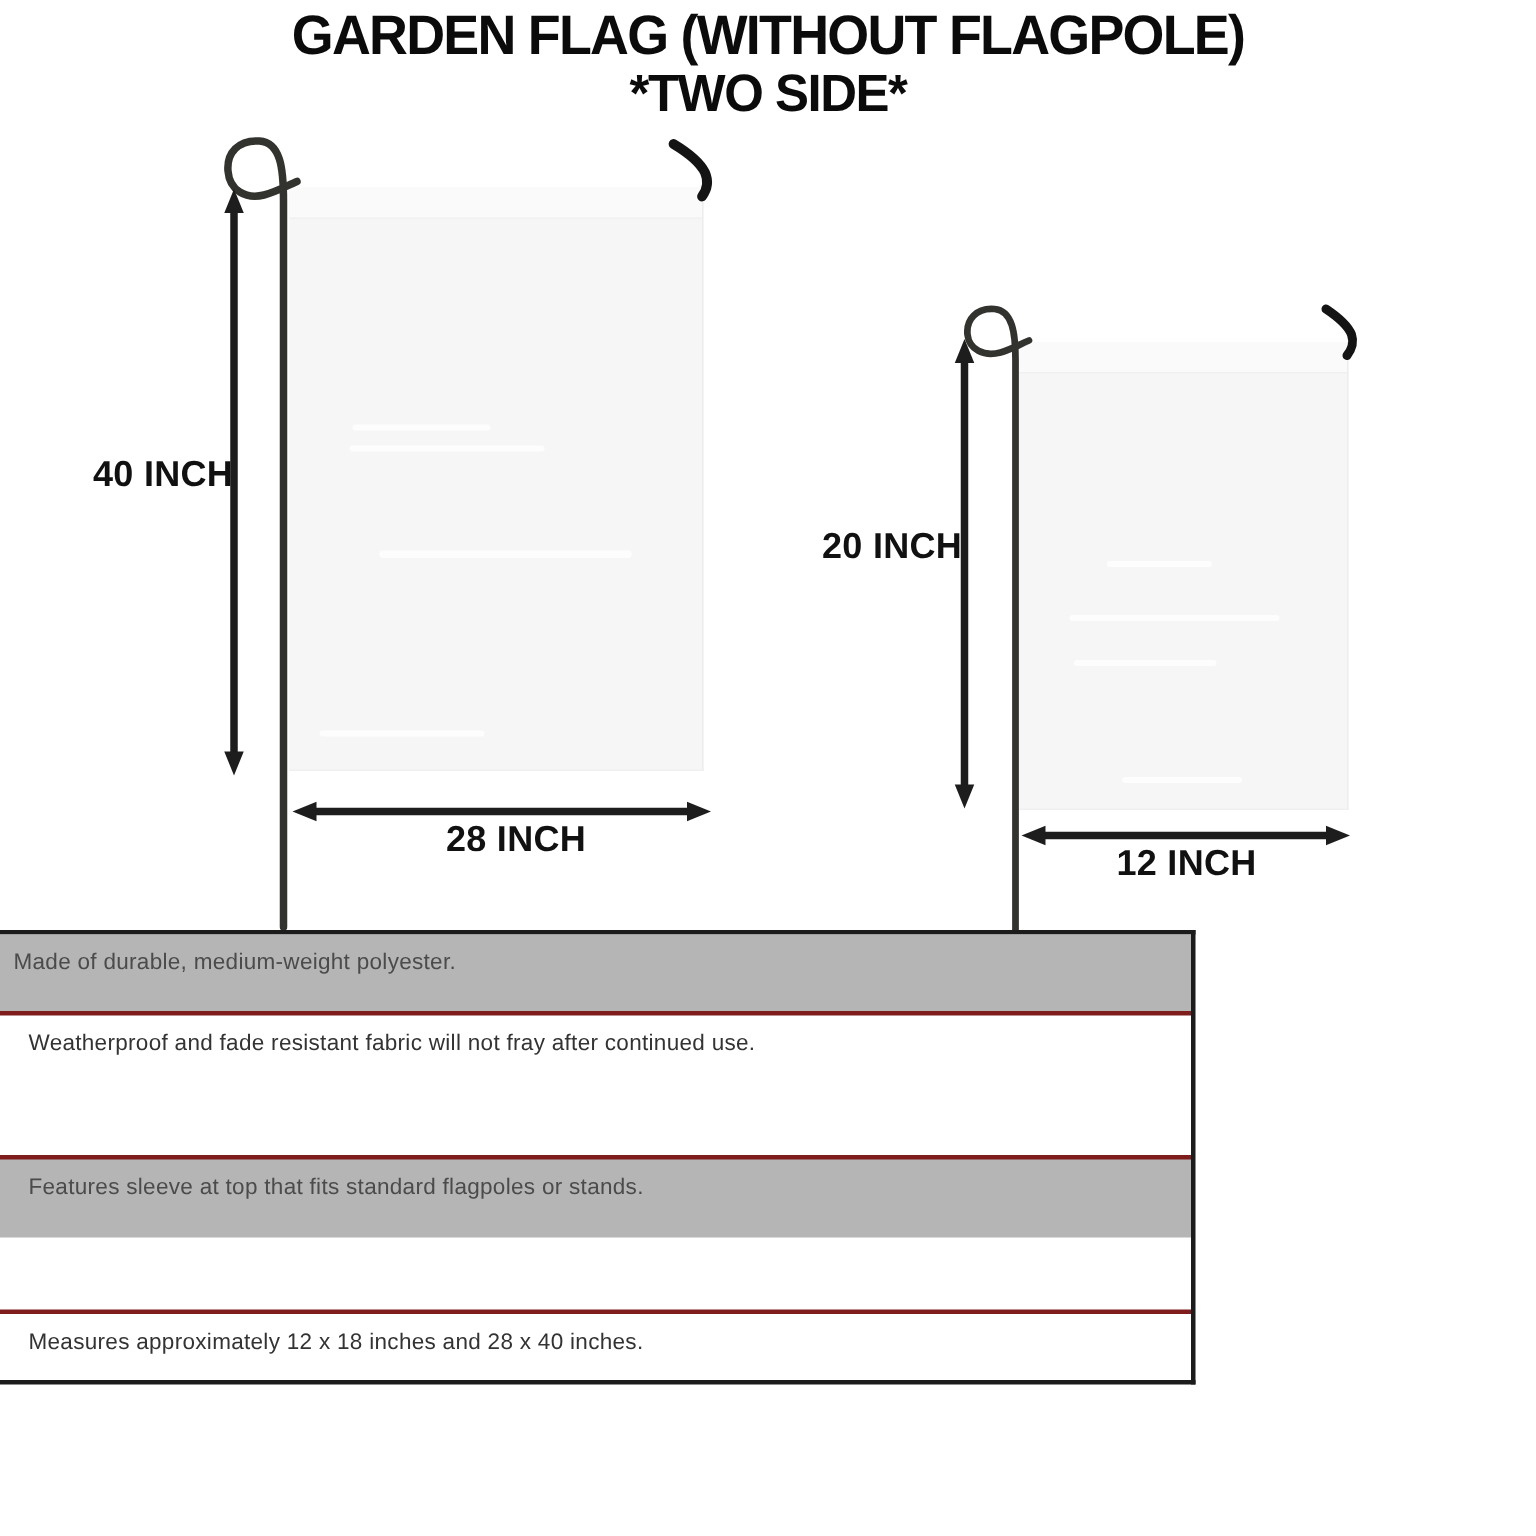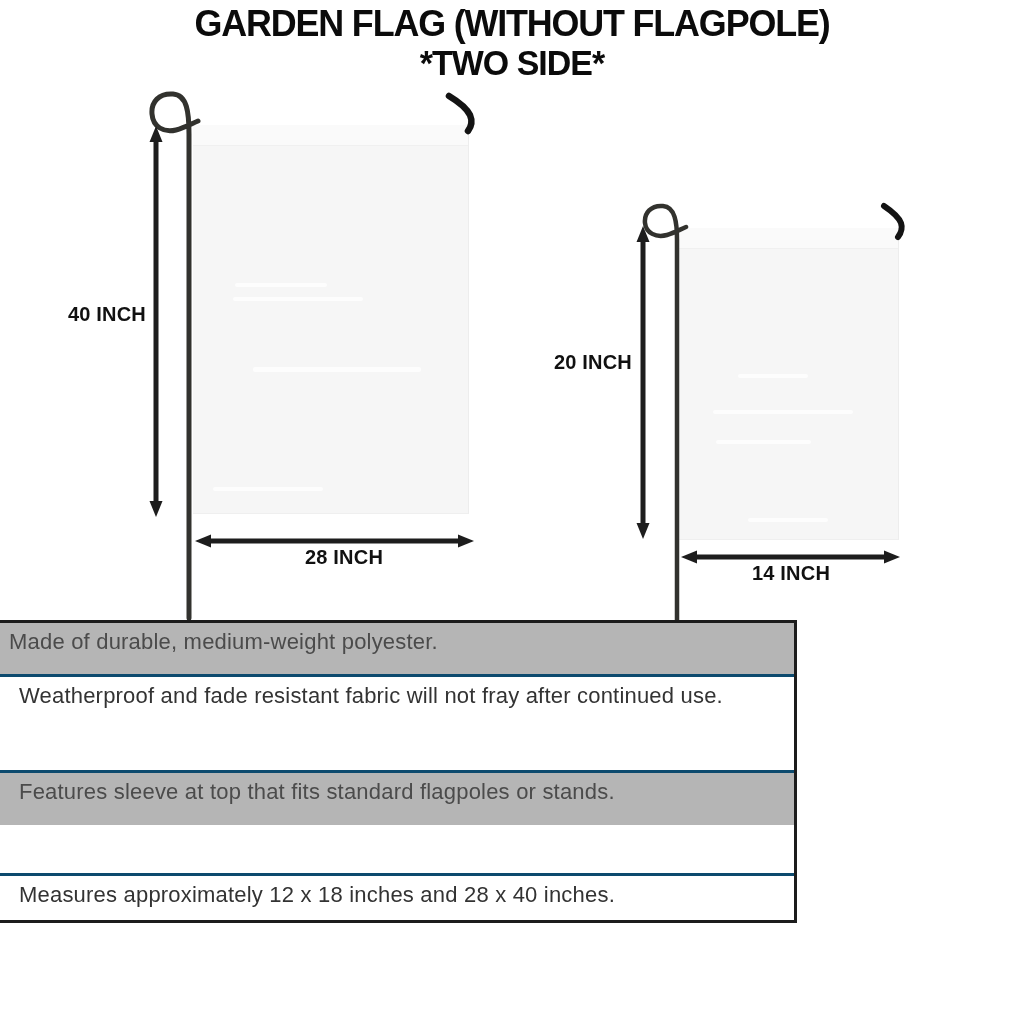--- a/index.html
+++ b/index.html
@@ -13,29 +13,29 @@
              transform:scaleX(0.97);transform-origin:center;}
   
   .flag{position:absolute;background:#f6f6f6;border-right:1px solid #ededed;border-bottom:1px solid #efefef;}
   .flag-large{left:193px;top:125px;width:275px;height:388px;}
   .flag-small{left:678px;top:228px;width:220px;height:311px;}
   .sleeve{position:absolute;left:0;top:0;width:100%;height:20px;background:#fafafa;border-bottom:1px solid #f0f0f0;}
   .ghost{position:absolute;background:#fdfdfd;border-radius:2px;}
   
   svg.overlay{position:absolute;left:0;top:0;}
   
-  .dim{position:absolute;font-size:20px;font-weight:700;color:#111111;letter-spacing:0.2px;white-space:nowrap;}
+  .dim{position:absolute;font-size:24px;font-weight:700;color:#111111;letter-spacing:0.2px;white-space:nowrap;}
   .dim.center{text-align:center;}
   
   .features{position:absolute;left:0;top:620px;width:794px;
             border-top:3px solid #1c1c1c;border-right:3px solid #1c1c1c;border-bottom:3px solid #1c1c1c;}
-  .frow{box-sizing:border-box;padding:6px 10px 0 9px;font-size:22px;letter-spacing:0.2px;line-height:26px;}
+  .frow{box-sizing:border-box;padding:6px 10px 0 9px;font-size:15px;letter-spacing:0.2px;line-height:26px;}
   .frow.gray{background:#b5b5b5;color:#4b4b4b;}
   .frow.white{background:#ffffff;color:#333333;}
-  .frow + .frow{border-top:3px solid #0c4a6e;padding-left:19px;}
+  .frow + .frow{border-top:3px solid #7f1d1d;padding-left:19px;}
   .r0{height:51px;} .r1{height:53px;} .r2{height:55px;margin-top:43px;} .r3{height:47px;margin-top:48px;} .r4{height:60px;}
 </style>
 </head>
 <body>
 
 <div class="page">
 
   <div class="title">
     <div class="l1">GARDEN FLAG (WITHOUT FLAGPOLE)</div>
     <div class="l2">*TWO SIDE*</div>
@@ -87,21 +87,21 @@
     <g>
       <line x1="694" y1="557" x2="887" y2="557" stroke="#1d1d1d" stroke-width="5"></line>
       <polygon points="681,557 697,550.5 697,563.5" fill="#1d1d1d"></polygon>
       <polygon points="900,557 884,550.5 884,563.5" fill="#1d1d1d"></polygon>
     </g>
   </svg>
 
   <div class="dim" style="left:62px;top:303px;width:84px;text-align:right;">40 INCH</div>
   <div class="dim center" style="left:284px;top:546px;width:120px;">28 INCH</div>
   <div class="dim" style="left:548px;top:351px;width:84px;text-align:right;">20 INCH</div>
-  <div class="dim center" style="left:731px;top:562px;width:120px;">14 INCH</div>
+  <div class="dim center" style="left:731px;top:562px;width:120px;">12 INCH</div>
 
   <div class="features">
     <div class="frow gray r0">Made of durable, medium-weight polyester.</div>
     <div class="frow white r1">Weatherproof and fade resistant fabric will not fray after continued use.</div>
     <div class="frow gray r2">Features sleeve at top that fits standard flagpoles or stands.</div>
     <div class="frow white r3">Measures approximately 12 x 18 inches and 28 x 40 inches.</div>
   </div>
 
 </div>
 

